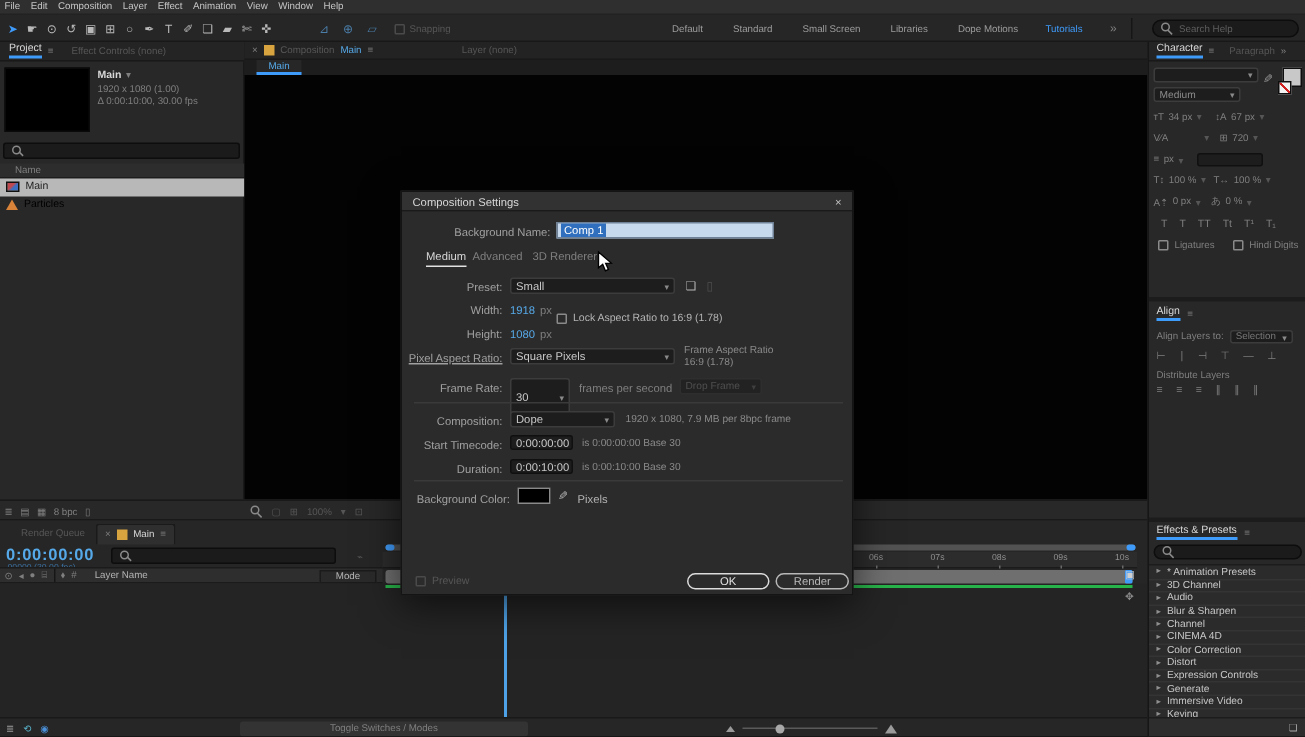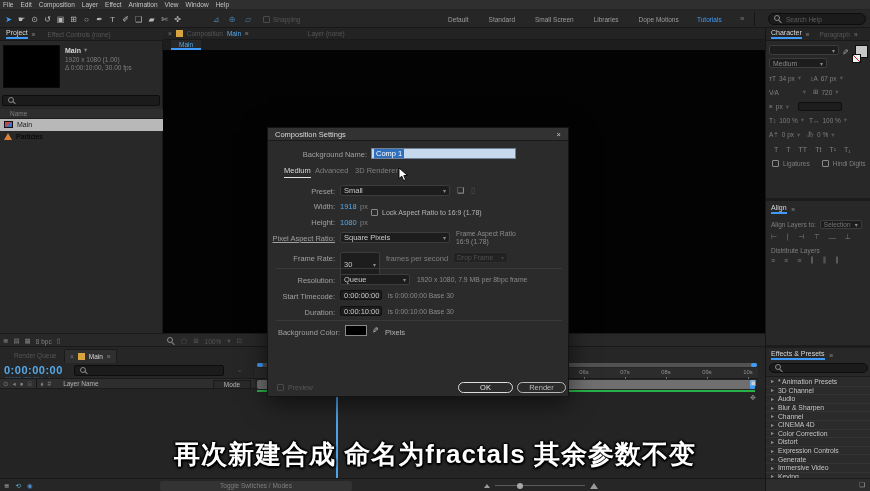--- a/index.html
+++ b/index.html
@@ -506,23 +506,23 @@
       <span>30</span>
         <span class="car">▾</span>
     </div>
     <span class="abs m dim" style="left:118px;top:126px;">frames per second</span>
     <div class="abs dd disabled" style="left:185px;top:124px;width:55px;height:11px;font-size:6.8px;">
       <span>Drop Frame</span>
         <span class="car" style="color:#3f3f3f;">▾</span>
     </div>
     <div class="abs" style="left:8px;top:140px;width:286px;height:1px;background:#3a3a3a;"></div>
 
-    <span class="dlbl" style="left:0;top:148px;width:67px;">Resolution:</span>
+    <span class="dlbl" style="left:0;top:148px;width:67px;">Composition:</span>
     <div class="abs dd" style="left:72px;top:146px;width:70px;height:11px;">
-      <span>Queue</span>
+      <span>Dope</span>
         <span class="car">▾</span>
     </div>
     <span class="abs note" style="left:149px;top:148px;">1920 x 1080, 7.9 MB per 8bpc frame</span>
 
     <span class="dlbl" style="left:0;top:164px;width:67px;">Start Timecode:</span>
     <div class="abs fld" style="left:72px;top:162px;width:42px;height:10px;">
       <span>0:00:00:00</span>
     </div>
     <span class="abs note" style="left:120px;top:164px;">is 0:00:00:00  Base 30</span>
 
@@ -543,15 +543,14 @@
       <span class="s vdim">Preview</span>
     </div>
     <div class="abs pill-btn" style="left:190px;top:254px;width:55px;height:11px;">OK</div>
     <div class="abs pill-btn" style="left:249px;top:254px;width:49px;height:11px;color:#b8b8b8;border-color:#b8b8b8;">Render</div>
   </div>
 
   <svg class="abs" style="left:398px;top:167px;z-index:55;" width="11" height="15" viewBox="0 0 11 15">
     <path d="M1 1 L1 11.5 L3.8 9.2 L5.6 13.5 L7.6 12.6 L5.8 8.6 L9.5 8.4 Z" fill="#fff" stroke="#000" stroke-width="0.9"></path>
   </svg>
 
-  <div id="subtitle">再次新建合成 命名为fractals 其余参数不变</div>
 
 </div>
 
 </body></html>

